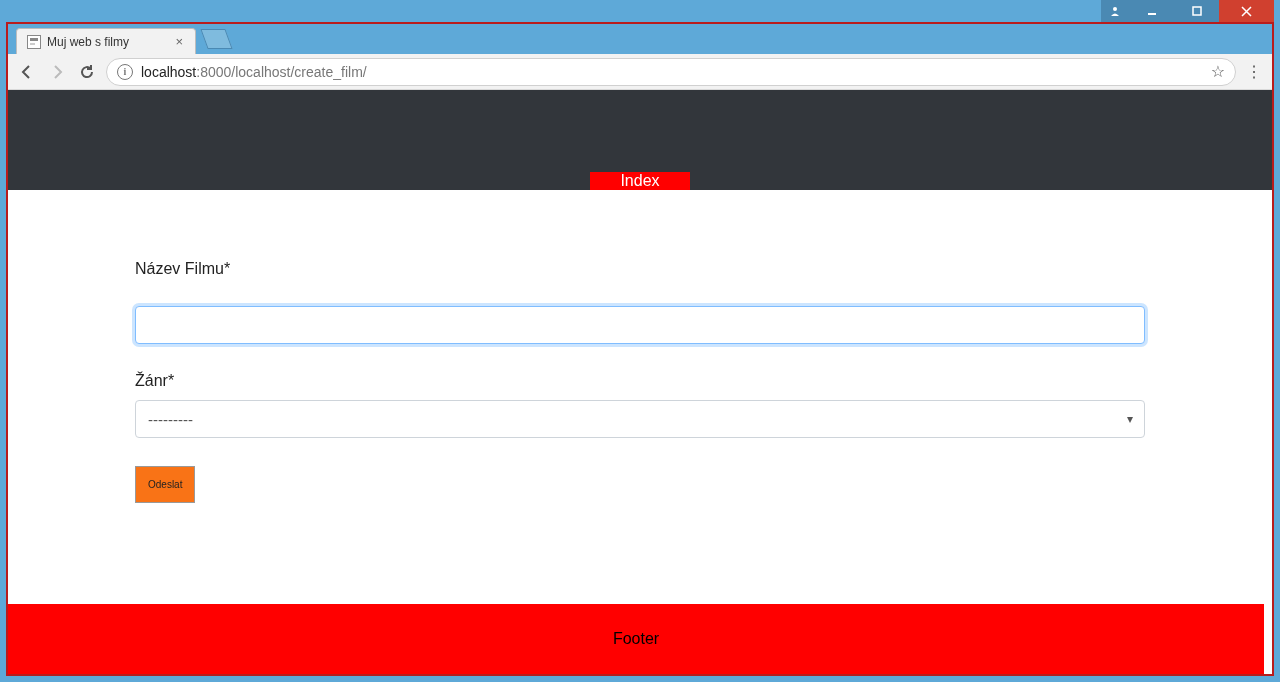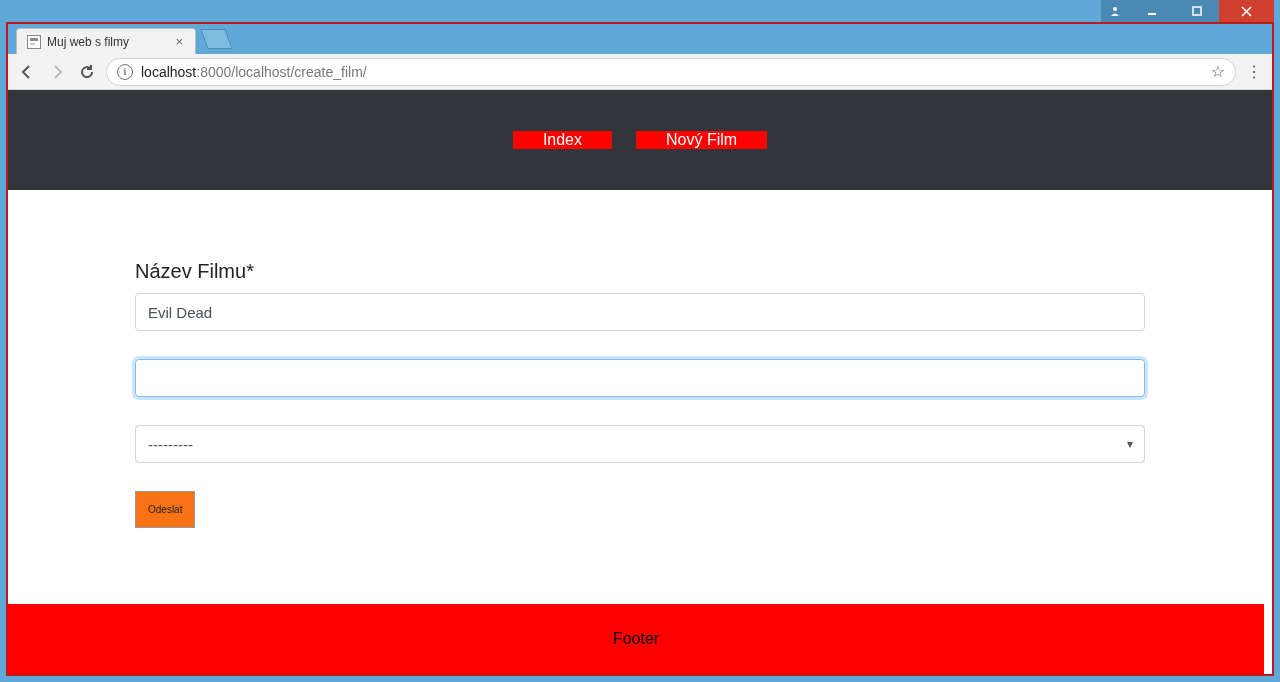--- a/index.html
+++ b/index.html
@@ -138,40 +138,40 @@
     background:#fff;
     overflow:hidden;
     position:relative;
   }
 
   .page-header {
     background:#32363b;
     height:100px;
     display:flex;
     justify-content:center;
-    align-items:center;
+    align-items:flex-end;
   }
   .nav-item {
     background:#ff0000;
     color:#fff;
     display:flex;
     align-items:center;
     justify-content:center;
     padding:0 30px;
     font-size:16px;
     margin:0 12px;
   }
 
   .form-wrap {
     max-width:1010px;
     margin:70px auto 0;
     padding:0 0 20px;
   }
   .form-group{margin-bottom:28px;}
-  .form-label{font-size:20px;color:#222;margin-bottom:10px;display:block;}
+  .form-label{font-size:16px;color:#222;margin-bottom:10px;display:block;}
   .form-control{
     width:100%;
     height:38px;
     border:1px solid #ced4da;
     border-radius:4px;
     padding:0 12px;
     font-size:15px;
     color:#495057;
   }
   .form-control.focused{
@@ -276,35 +276,34 @@
           <span class="url-path">/localhost/create_film/</span>
         <span class="star">☆</span>
       </div>
       <div class="menu-dots">⋮</div>
     </div>
 
     <div class="viewport">
 
       <div class="page-header">
         <a class="nav-item">Index</a>
-        <a class="nav-item">Nový Film</a>
       </div>
 
       <div class="form-wrap">
 
         <div class="form-group">
           <label class="form-label">Název Filmu*</label>
-          <input class="form-control" type="text" value="Evil Dead" style="">
         </div>
 
         <div class="form-group">
           <input class="form-control focused" type="text" value="" style="">
         </div>
 
         <div class="form-group">
+          <label class="form-label">Žánr*</label>
           <div class="select-wrap">
             <select class="form-control">
               <option>---------</option>
             </select>
           </div>
         </div>
 
         <button class="submit-btn">Odeslat</button>
 
       </div>

